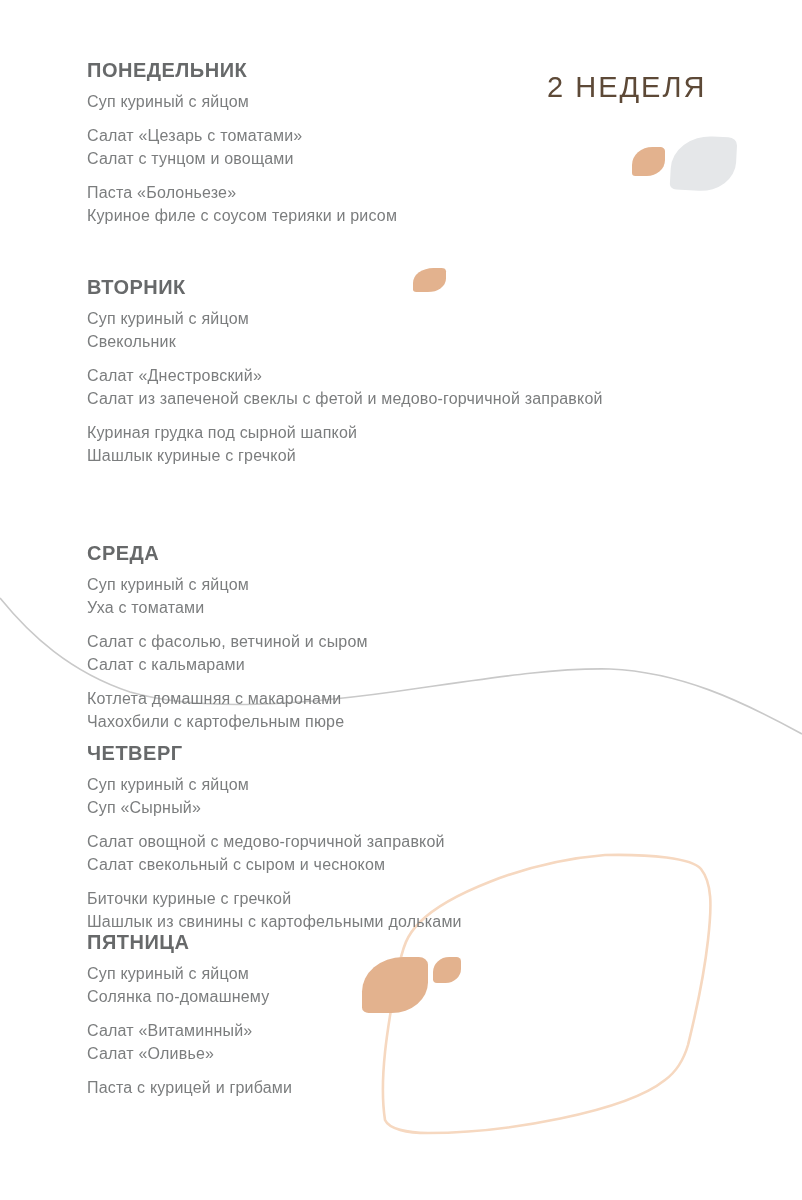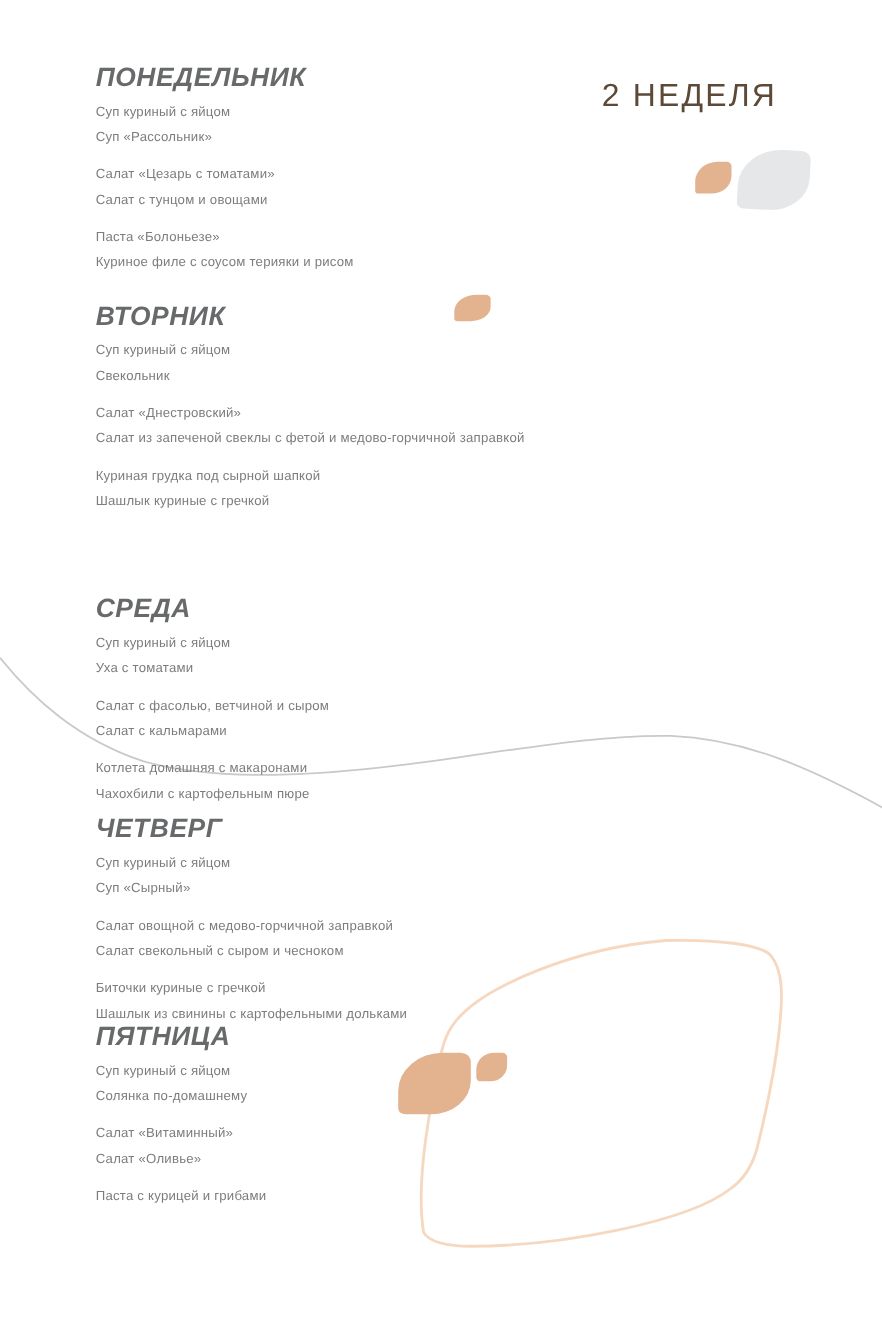--- a/index.html
+++ b/index.html
@@ -15,26 +15,26 @@
   .leaf-tuesday{left:413px;top:268px;width:33px;height:24px;background:var(--tan);}
   .leaf-friday-big{left:362px;top:957px;width:66px;height:56px;background:var(--tan);}
   .leaf-friday-small{left:433px;top:957px;width:28px;height:26px;background:var(--tan);border-radius:58% 16% 55% 14%;}
   .week-label{
     position:absolute;left:547px;top:70px;
     font-size:29px;line-height:34px;font-weight:400;
     letter-spacing:2px;color:var(--brown);white-space:nowrap;
   }
   .day{position:absolute;left:87px;width:680px;}
   .day h2{
-    margin:0 0 4px 0;font-size:24px;line-height:31px;font-weight:700;
-    letter-spacing:.5px;color:var(--heading);font-style:italic;
+    margin:0 0 4px 0;font-size:20px;line-height:31px;font-weight:700;
+    letter-spacing:.5px;color:var(--heading);
   }
   .group{margin:0 0 11px 0;}
   .dish{
-    font-size:12px;line-height:23px;letter-spacing:.2px;
+    font-size:16px;line-height:23px;letter-spacing:.2px;
     color:var(--body);white-space:nowrap;
   }
   #day-0{top:55px}
   #day-1{top:272px}
   #day-2{top:538px}
   #day-3{top:738px}
   #day-4{top:927px}
 </style>
 </head>
 <body>
@@ -49,21 +49,20 @@
 <div class="leaf leaf-tuesday"></div>
 <div class="leaf leaf-friday-big"></div>
 <div class="leaf leaf-friday-small"></div>
 
 <div class="week-label">2 НЕДЕЛЯ</div>
 
 <section class="day" id="day-0">
   <h2>ПОНЕДЕЛЬНИК</h2>
   <div class="group">
     <div class="dish">Суп куриный с яйцом</div>
-    <div class="dish">Суп «Рассольник»</div>
   </div>
   <div class="group">
     <div class="dish">Салат «Цезарь с томатами»</div>
     <div class="dish">Салат с тунцом и овощами</div>
   </div>
   <div class="group">
     <div class="dish">Паста «Болоньезе»</div>
     <div class="dish">Куриное филе с соусом терияки и рисом</div>
   </div>
 </section>

